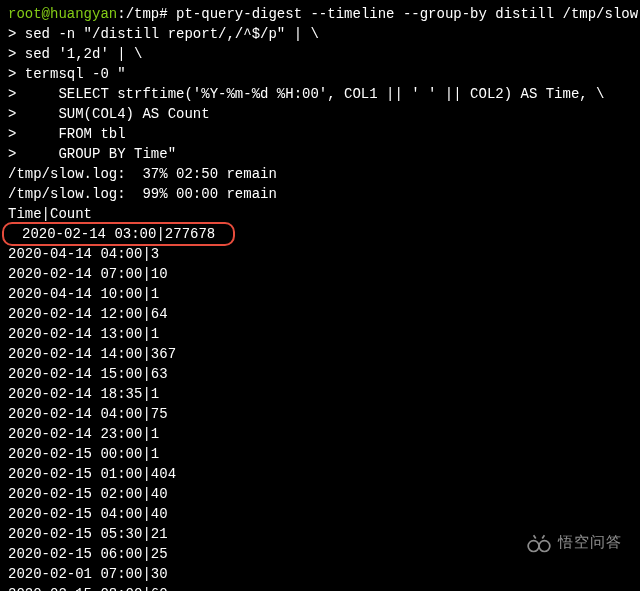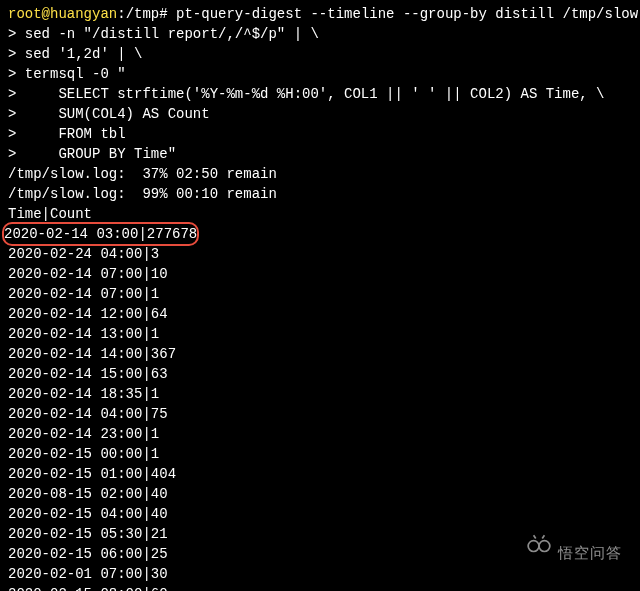--- a/index.html
+++ b/index.html
@@ -16,34 +16,34 @@
       width: 640px;
       height: 591px;
       padding: 4px 8px;
       overflow: hidden;
       position: relative;
     }
     div.line {
       white-space: pre;
       min-height: 20px;
     }
-    .prompt-user { color: #fde047; }
+    .prompt-user { color: #84cc16; }
     .highlighted {
       display: inline-block;
       border: 2px solid #e74c3c;
       border-radius: 10px;
-      padding: 0 0;
+      padding: 0 18px;
       margin: -2px -6px;
     }
     .watermark {
       position: absolute;
       right: 18px;
       bottom: 28px;
       display: flex;
-      align-items: flex-end;
+      align-items: flex-start;
       gap: 6px;
       opacity: 0.55;
       color: #fff;
       font-family: sans-serif;
       font-size: 15px;
       letter-spacing: 1px;
     }
     .watermark svg {
       width: 26px;
       height: 26px;
@@ -54,36 +54,36 @@
 
 <div class="line"><span class="prompt-user">root@huangyan</span><span>:</span><span>/tmp</span><span>#</span> <span>pt-query-digest --timeline --group-by distill /tmp/slow.log | \</span></div>
 <div class="line">&gt; sed -n "/distill report/,/^$/p" | \</div>
 <div class="line">&gt; sed '1,2d' | \</div>
 <div class="line">&gt; termsql -0 "</div>
 <div class="line">&gt;     SELECT strftime('%Y-%m-%d %H:00', COL1 || ' ' || COL2) AS Time, \</div>
 <div class="line">&gt;     SUM(COL4) AS Count</div>
 <div class="line">&gt;     FROM tbl</div>
 <div class="line">&gt;     GROUP BY Time"</div>
 <div class="line">/tmp/slow.log:  37% 02:50 remain</div>
-<div class="line">/tmp/slow.log:  99% 00:10 remain</div>
+<div class="line">/tmp/slow.log:  99% 00:00 remain</div>
 <div class="line">Time|Count</div>
 <div class="line"><span class="highlighted">2020-02-14 03:00|277678</span></div>
-<div class="line">2020-02-24 04:00|3</div>
+<div class="line">2020-04-14 04:00|3</div>
 <div class="line">2020-02-14 07:00|10</div>
-<div class="line">2020-02-14 07:00|1</div>
+<div class="line">2020-04-14 10:00|1</div>
 <div class="line">2020-02-14 12:00|64</div>
 <div class="line">2020-02-14 13:00|1</div>
 <div class="line">2020-02-14 14:00|367</div>
 <div class="line">2020-02-14 15:00|63</div>
 <div class="line">2020-02-14 18:35|1</div>
 <div class="line">2020-02-14 04:00|75</div>
 <div class="line">2020-02-14 23:00|1</div>
 <div class="line">2020-02-15 00:00|1</div>
 <div class="line">2020-02-15 01:00|404</div>
-<div class="line">2020-08-15 02:00|40</div>
+<div class="line">2020-02-15 02:00|40</div>
 <div class="line">2020-02-15 04:00|40</div>
 <div class="line">2020-02-15 05:30|21</div>
 <div class="line">2020-02-15 06:00|25</div>
 <div class="line">2020-02-01 07:00|30</div>
 <div class="line">2020-02-15 08:00|60</div>
 
 <div class="watermark">
   <span>
     <svg viewBox="0 0 24 24" fill="none" stroke="#fff" stroke-width="1.6">
       <circle cx="7" cy="13" r="5"></circle>

